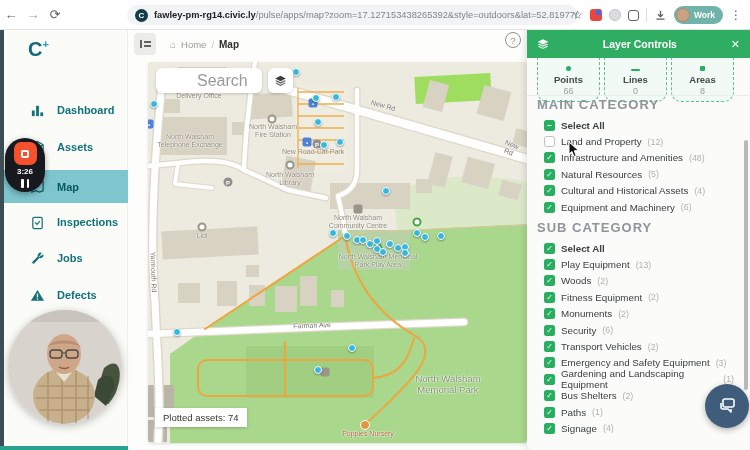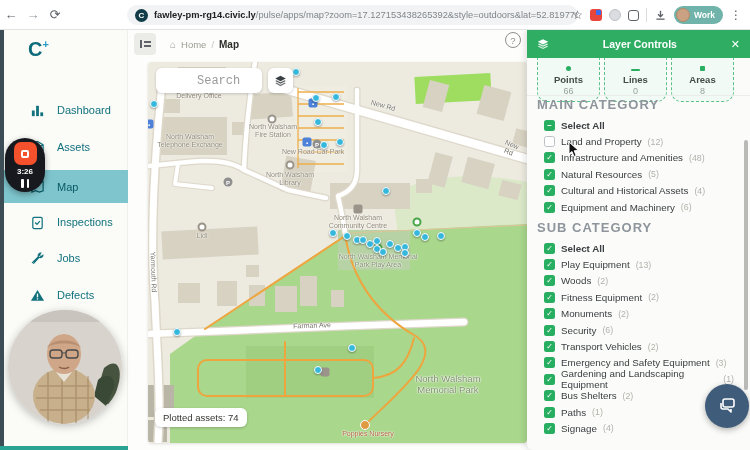--- a/index.html
+++ b/index.html
@@ -24,21 +24,21 @@
   .profile-pill { height:18px; border-radius:9px; background:#6fb3aa; display:flex; align-items:center; padding:2px 8px 2px 2px; gap:4px; }
   .profile-pill .ava { width:14px; height:14px; border-radius:50%; background:#caa183; border:1px solid #b08a67; }
   .profile-pill span { font-size:8.5px; color:#fff; font-weight:600; }
   .kebab { color:#5f6368; font-size:12px; letter-spacing:0; }
 
   
   .sidebar { position:absolute; left:0; top:30px; width:128px; height:420px; background:#fbfbf8; border-right:1px solid #efefec; z-index:10; }
   .logo { position:absolute; left:28px; top:8px; font-size:20px; font-weight:800; color:#0e6c7a; }
   .logo sup { font-size:11px; color:#2a9cc4; }
   .nav-item { position:absolute; left:0; width:128px; height:32px; display:flex; align-items:center; padding-left:30px; gap:12px; }
-  .nav-item .nlabel { font-size:11px; font-weight:400; color:#11727e; }
+  .nav-item .nlabel { font-size:11px; font-weight:700; color:#11727e; }
   .nav-item.active { background:#7ec5cd; }
   .nav-item.active .nlabel { color:#0a5a66; }
   .nav-item svg, .nav-item .gl { width:15px; height:15px; flex:0 0 auto; color:#11727e; font-size:14px; line-height:15px; }
 
   .edge-left { position:absolute; left:0; top:30px; width:4px; height:420px; background:#3c4d55; z-index:60; }
   .edge-bottom { position:absolute; left:0; top:446px; width:128px; height:4px; background:#2ba393; z-index:60; }
 
   
   .recorder { position:absolute; left:5px; top:138px; width:40px; height:54px; background:#17191f; border-radius:20px; z-index:40; display:flex; flex-direction:column; align-items:center; padding-top:4px; gap:2px; box-shadow:0 2px 6px rgba(0,0,0,.35); }
   .stop-btn { width:23px; height:23px; border-radius:7px; background:#f4512c; display:flex; align-items:center; justify-content:center; }
@@ -71,24 +71,24 @@
   .map-label.poppies { color:#a8612f; }
   .asset-dot { position:absolute; width:8px; height:8px; border-radius:50%; background:#35b8dc; border:1.5px solid #fff; box-shadow:0 1px 2px rgba(0,0,0,.3); transform:translate(-50%,-50%); }
   .poi { position:absolute; transform:translate(-50%,-50%); display:flex; align-items:center; justify-content:center; }
   .poi.ring { width:9px; height:9px; border-radius:50%; background:#fff; border:2px solid #9b948a; }
   .poi.sq { width:9px; height:9px; border-radius:2px; background:#9b948a; }
   .poi.p-ic { width:9px; height:9px; border-radius:50%; background:#8f8f8f; color:#fff; font-size:6px; font-weight:700; }
   .poi.blue-sq { width:9px; height:9px; border-radius:2px; background:#4d82d8; color:#fff; font-size:6px; }
   .poi.green-ring { width:9px; height:9px; border-radius:50%; background:#fff; border:2px solid #4aa54a; }
   .poi.orange { width:10px; height:10px; border-radius:50%; background:#e09a43; border:1.5px solid #fff; }
   .search-box { position:absolute; left:8px; top:6px; width:106px; height:25px; background:#fff; border-radius:6px; box-shadow:0 1px 3px rgba(0,0,0,.18); display:flex; align-items:center; padding:0 7px; gap:6px; z-index:8; }
-  .search-box input { border:none; outline:none; width:70px; font-size:12px; color:#444; background:transparent; font-family:Liberation Mono, monospace;margin-left:28px; }
+  .search-box input { border:none; outline:none; width:70px; font-size:16px; color:#444; background:transparent; font-family:Liberation Sans, sans-serif;margin-left:28px; }
   .search-box input::placeholder { color:#9a9a9a; }
   .layers-btn { position:absolute; left:120px; top:6px; width:25px; height:25px; background:#fff; border-radius:6px; box-shadow:0 1px 3px rgba(0,0,0,.18); display:flex; align-items:center; justify-content:center; z-index:8; }
-  .plotted-badge { position:absolute; left:7px; top:346px; background:#fff; border-radius:6px; box-shadow:0 1px 3px rgba(0,0,0,.2); font-size:9.5px; color:#35352f; padding:4px 8px; z-index:8; }
+  .plotted-badge { position:absolute; left:7px; top:346px; background:#fff; border-radius:0; box-shadow:0 1px 3px rgba(0,0,0,.2); font-size:9.5px; color:#35352f; padding:4px 8px; z-index:8; }
 
   
   .panel { position:absolute; left:527px; top:30px; width:223px; height:420px; background:#fbfbf9; z-index:20; box-shadow:-2px 0 6px rgba(0,0,0,.12); border-radius:0 0 0 6px; }
   .panel-head { position:absolute; left:0; top:0; width:223px; height:28px; background:#2fad63; display:flex; align-items:center; padding:0 10px; gap:7px;text-align:center; }
   .panel-head .ptitle { color:#fff; font-size:10.5px; font-weight:600; flex:1; }
   .panel-close { color:#fff; font-size:11px; }
   .panel-body { position:absolute; left:0; top:28px; width:223px; height:392px; overflow:hidden; }
   .cards-row { position:absolute; left:10px; top:-8px; width:197px; display:flex; gap:4px; }
   .stat-card { flex:1; height:52px; border:1.5px dashed #57c188; border-radius:10px; background:#f2faf5; display:flex; flex-direction:column; align-items:center; justify-content:flex-end; padding-bottom:5px; gap:1px; }
   .stat-ic { width:5px; height:5px; background:#2aae62; border-radius:50%; margin-bottom:2px; }

